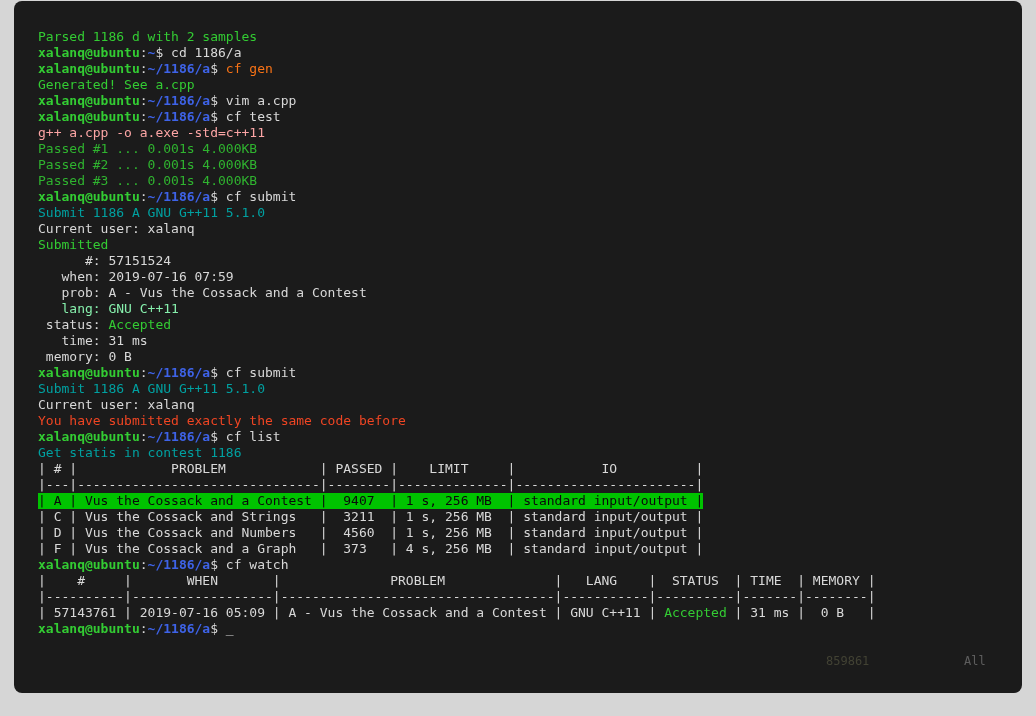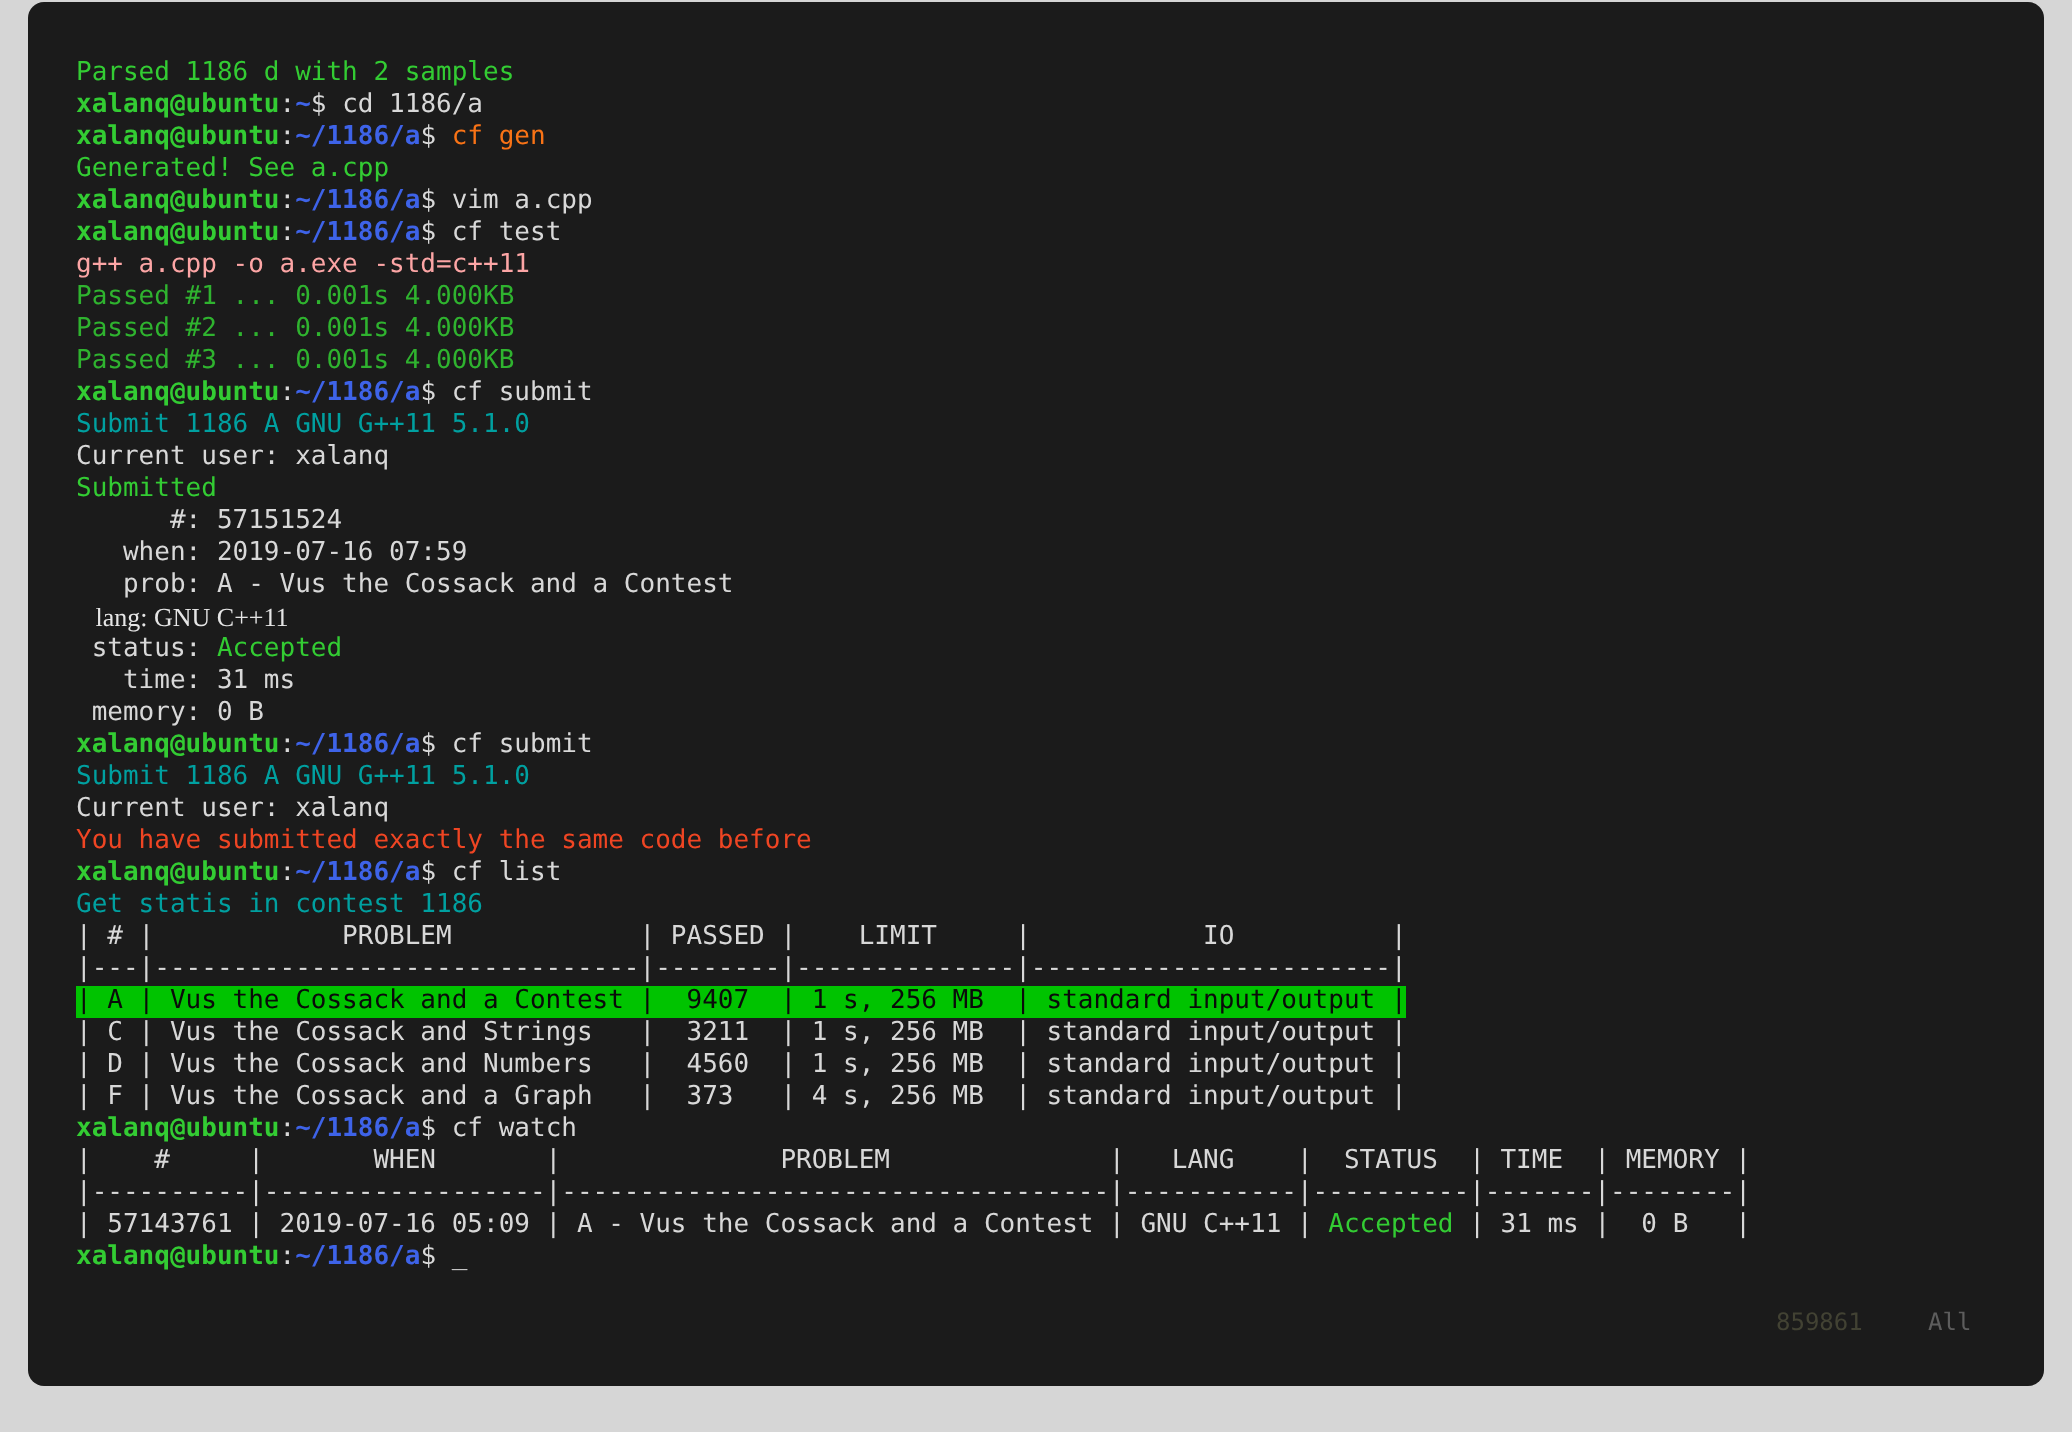--- a/index.html
+++ b/index.html
@@ -48,21 +48,21 @@
       <div class="term-line"><span style="color: rgb(47, 179, 47);">Passed #1 ... 0.001s 4.000KB</span></div>
       <div class="term-line"><span style="color: rgb(47, 179, 47);">Passed #2 ... 0.001s 4.000KB</span></div>
       <div class="term-line"><span style="color: rgb(47, 179, 47);">Passed #3 ... 0.001s 4.000KB</span></div>
       <div class="term-line"><span style="color: rgb(51, 204, 51); font-weight: bold;">xalanq@ubuntu</span><span style="color: rgb(216, 216, 216);">:</span><span style="color: rgb(62, 99, 232); font-weight: bold;">~/1186/a</span><span style="color: rgb(216, 216, 216);">$ </span><span style="color: rgb(216, 216, 216);">cf submit</span></div>
       <div class="term-line"><span style="color: rgb(0, 160, 160);">Submit 1186 A GNU G++11 5.1.0</span></div>
       <div class="term-line"><span style="color: rgb(216, 216, 216);">Current user: xalanq</span></div>
       <div class="term-line"><span style="color: rgb(51, 204, 51);">Submitted</span></div>
       <div class="term-line"><span style="color: rgb(216, 216, 216);">      #: 57151524</span></div>
       <div class="term-line"><span style="color: rgb(216, 216, 216);">   when: 2019-07-16 07:59</span></div>
       <div class="term-line"><span style="color: rgb(216, 216, 216);">   prob: A - Vus the Cossack and a Contest</span></div>
-      <div class="term-line"><span style="color: #e5e5e5; font-family: Liberation Serif, serif;">   lang: GNU C++11</span></div>
+      <div class="term-line"><span style="color: #86efac;">   lang: GNU C++11</span></div>
       <div class="term-line"><span style="color: rgb(216, 216, 216);"> status: </span><span style="color: rgb(51, 204, 51);">Accepted</span></div>
       <div class="term-line"><span style="color: rgb(216, 216, 216);">   time: 31 ms</span></div>
       <div class="term-line"><span style="color: rgb(216, 216, 216);"> memory: 0 B</span></div>
       <div class="term-line"><span style="color: rgb(51, 204, 51); font-weight: bold;">xalanq@ubuntu</span><span style="color: rgb(216, 216, 216);">:</span><span style="color: rgb(62, 99, 232); font-weight: bold;">~/1186/a</span><span style="color: rgb(216, 216, 216);">$ </span><span style="color: rgb(216, 216, 216);">cf submit</span></div>
       <div class="term-line"><span style="color: rgb(0, 160, 160);">Submit 1186 A GNU G++11 5.1.0</span></div>
       <div class="term-line"><span style="color: rgb(216, 216, 216);">Current user: xalanq</span></div>
       <div class="term-line"><span style="color: rgb(239, 69, 35);">You have submitted exactly the same code before</span></div>
       <div class="term-line"><span style="color: rgb(51, 204, 51); font-weight: bold;">xalanq@ubuntu</span><span style="color: rgb(216, 216, 216);">:</span><span style="color: rgb(62, 99, 232); font-weight: bold;">~/1186/a</span><span style="color: rgb(216, 216, 216);">$ </span><span style="color: rgb(216, 216, 216);">cf list</span></div>
       <div class="term-line"><span style="color: rgb(0, 160, 160);">Get statis in contest 1186</span></div>
       <div class="term-line"><span style="color: rgb(216, 216, 216);">| # |            PROBLEM            | PASSED |    LIMIT     |           IO          |</span></div>
@@ -71,16 +71,16 @@
       <div class="term-line"><span style="color: rgb(216, 216, 216);">| C | Vus the Cossack and Strings   |  3211  | 1 s, 256 MB  | standard input/output |</span></div>
       <div class="term-line"><span style="color: rgb(216, 216, 216);">| D | Vus the Cossack and Numbers   |  4560  | 1 s, 256 MB  | standard input/output |</span></div>
       <div class="term-line"><span style="color: rgb(216, 216, 216);">| F | Vus the Cossack and a Graph   |  373   | 4 s, 256 MB  | standard input/output |</span></div>
       <div class="term-line"><span style="color: rgb(51, 204, 51); font-weight: bold;">xalanq@ubuntu</span><span style="color: rgb(216, 216, 216);">:</span><span style="color: rgb(62, 99, 232); font-weight: bold;">~/1186/a</span><span style="color: rgb(216, 216, 216);">$ </span><span style="color: rgb(216, 216, 216);">cf watch</span></div>
       <div class="term-line"><span style="color: rgb(216, 216, 216);">|    #     |       WHEN       |              PROBLEM              |   LANG    |  STATUS  | TIME  | MEMORY |</span></div>
       <div class="term-line"><span style="color: rgb(216, 216, 216);">|----------|------------------|-----------------------------------|-----------|----------|-------|--------|</span></div>
       <div class="term-line"><span style="color: rgb(216, 216, 216);">| 57143761 | 2019-07-16 05:09 | A - Vus the Cossack and a Contest | GNU C++11 | </span><span style="color: rgb(51, 204, 51);">Accepted</span><span style="color: rgb(216, 216, 216);"> | 31 ms |  0 B   |</span></div>
       <div class="term-line"><span style="color: rgb(51, 204, 51); font-weight: bold;">xalanq@ubuntu</span><span style="color: rgb(216, 216, 216);">:</span><span style="color: rgb(62, 99, 232); font-weight: bold;">~/1186/a</span><span style="color: rgb(216, 216, 216);">$ </span><span style="color: rgb(216, 216, 216);">_</span></div>
     </div>
   <div id="ghosts-layer">
-      <span class="ghost" style="left: 874px; top: 652px; color: rgb(92, 92, 68);">859861</span>
+      <span class="ghost" style="left: 812px; top: 652px; color: rgb(92, 92, 68);">859861</span>
       <span class="ghost" style="left: 950px; top: 652px; color: rgb(138, 138, 138);">All</span>
     </div>
 </div>
 
 </body></html>

